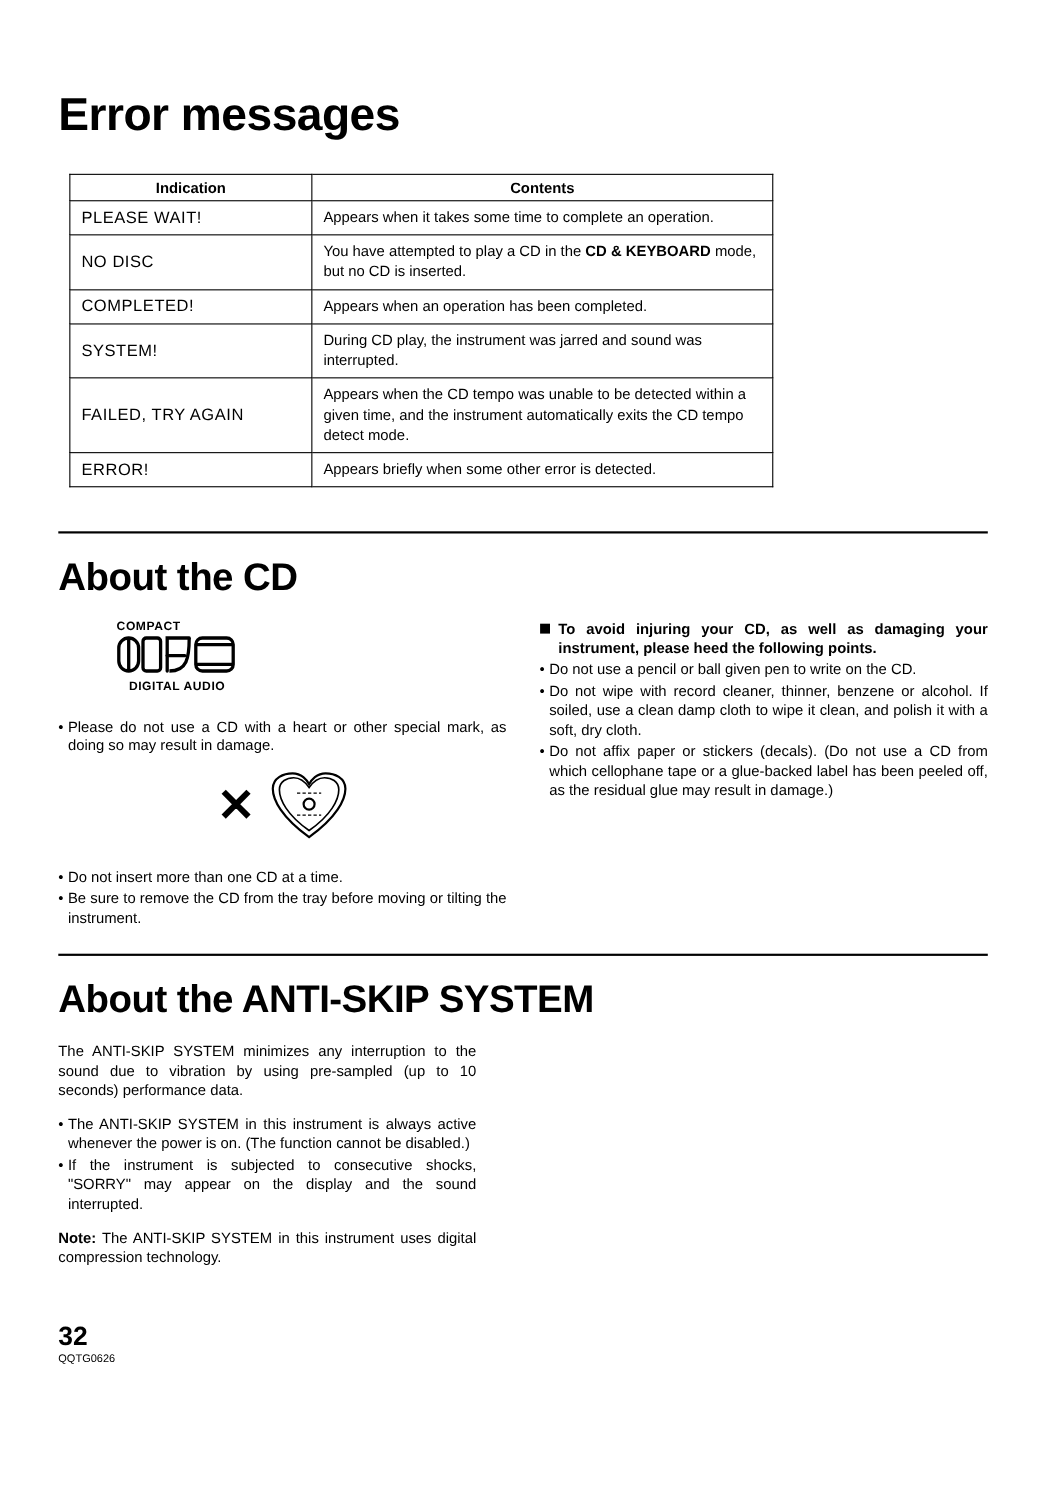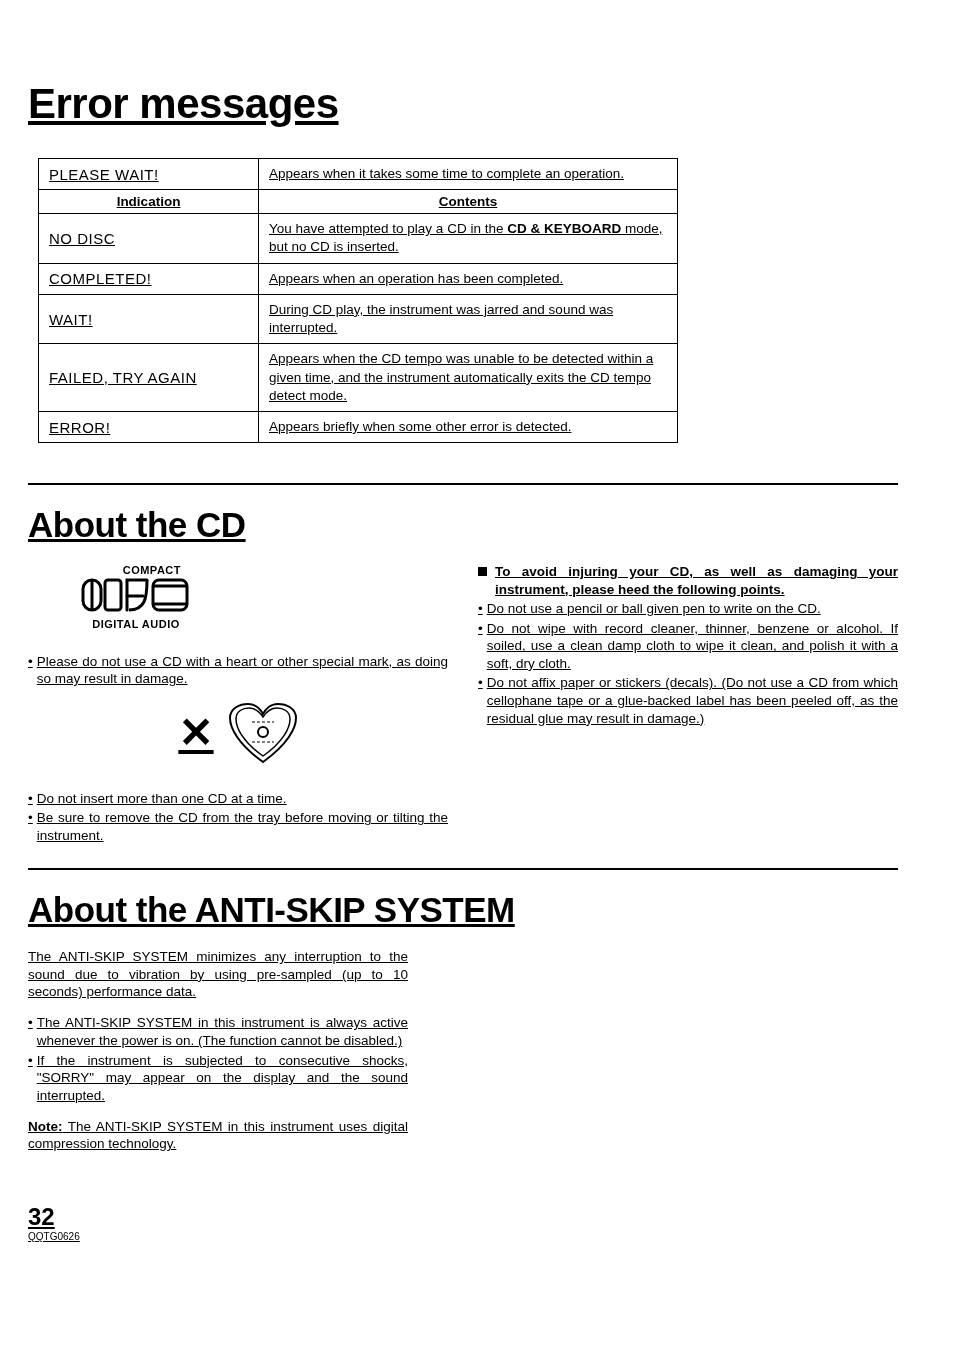--- a/index.html
+++ b/index.html
@@ -5,22 +5,21 @@
   * { box-sizing: border-box; }
   body {
     margin: 0;
     padding: 0;
     background: #fff;
     font-family: Arial, Helvetica, sans-serif;
     color: #000;
     width: 954px;
   }
   .page {
-    padding: 80px 56px 40px 28px;
-    text-decoration: underline;
+    padding: 80px 56px 40px 53px;
   }
   h1 {
     font-family: "Arial Black", Arial, sans-serif;
     font-weight: 900;
     font-size: 42px;
     margin: 0 0 30px 0;
     font-stretch: condensed;
     letter-spacing: -0.5px;
   }
   h2 {
@@ -87,21 +86,21 @@
   }
   .cd-logo {
     display: inline-block;
     text-align: center;
   }
   .cd-logo .line1 {
     font-family: "Arial Black", Arial, sans-serif;
     font-weight: 900;
     font-size: 11px;
     letter-spacing: 0.5px;
-    text-align: right;
+    text-align: left;
     margin-right: 10px;
     margin-bottom: -3px;
   }
   .cd-logo .line3 {
     font-family: "Arial Black", Arial, sans-serif;
     font-weight: 900;
     font-size: 11px;
     letter-spacing: 0.5px;
     margin-top: -2px;
   }
@@ -148,39 +147,39 @@
 </head>
 <body>
 
 <div class="page">
 
   <h1>Error messages</h1>
 
   <table class="err">
     <tbody>
         <tr>
+      <th>Indication</th>
+      <th>Contents</th>
+    </tr>
+    <tr>
       <td class="ind">PLEASE WAIT!</td>
       <td class="cnt">Appears when it takes some time to complete an operation.</td>
-    </tr>
-    <tr>
-      <th>Indication</th>
-      <th>Contents</th>
     </tr>
     <tr>
       <td class="ind">NO DISC</td>
       <td class="cnt">
         <span>You have attempted to play a CD in the </span><span class="bold">CD &amp; KEYBOARD</span><span> mode, but no CD is inserted.</span>
       </td>
     </tr>
     <tr>
       <td class="ind">COMPLETED!</td>
       <td class="cnt">Appears when an operation has been completed.</td>
     </tr>
     <tr>
-      <td class="ind">WAIT!</td>
+      <td class="ind">SYSTEM!</td>
       <td class="cnt">During CD play, the instrument was jarred and sound was interrupted.</td>
     </tr>
     <tr>
       <td class="ind">FAILED, TRY AGAIN</td>
       <td class="cnt">Appears when the CD tempo was unable to be detected within a given time, and the instrument automatically exits the CD tempo detect mode.</td>
     </tr>
     <tr>
       <td class="ind">ERROR!</td>
       <td class="cnt">Appears briefly when some other error is detected.</td>
     </tr>

